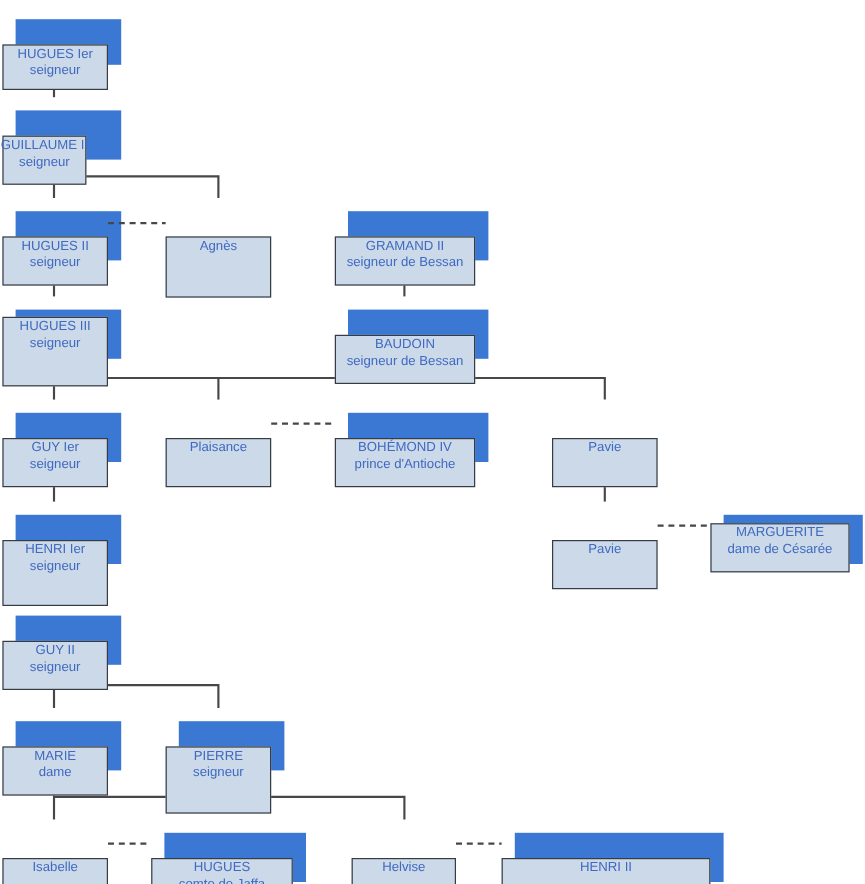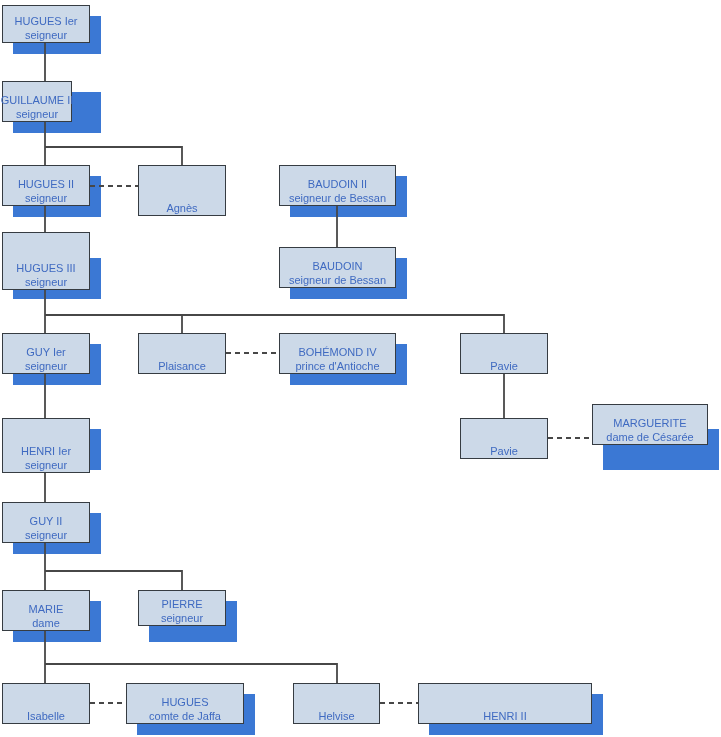--- a/index.html
+++ b/index.html
@@ -29,26 +29,27 @@
     display: block;
   }
   .node {
     position: absolute;
     box-sizing: border-box;
     background: #ccd9e8;
     border: 1.5px solid #363c42;
     display: flex;
     flex-direction: column;
     align-items: center;
-    justify-content: flex-end;
+    justify-content: flex-start;
     text-align: center;
     color: #3f6ac1;
     font-size: 11px;
     line-height: 14px;
     cursor: default;
+    margin-top: 32px;
   }
   .node .nm { display: block; white-space: nowrap; }
   .node .rl { display: block; white-space: nowrap; }
 </style>
 </head>
 <body>
 
 <div class="canvas">
 
   <div class="shadow-layer">
@@ -109,21 +110,21 @@
     <div class="node" style="left:2px;top:165px;width:88px;height:41px">
       <span class="nm">HUGUES II</span>
       <span class="rl">seigneur</span>
     </div>
 
     <div class="node" style="left:138px;top:165px;width:88px;height:51px">
       <span class="nm">Agnès</span>
     </div>
 
     <div class="node" style="left:279px;top:165px;width:117px;height:41px">
-      <span class="nm">BAUDOIN II</span>
+      <span class="nm">GRAMAND II</span>
       <span class="rl">seigneur de Bessan</span>
     </div>
 
     <div class="node" style="left:2px;top:232px;width:88px;height:58px">
       <span class="nm">HUGUES III</span>
       <span class="rl">seigneur</span>
     </div>
 
     <div class="node" style="left:279px;top:247px;width:117px;height:41px">
       <span class="nm">BAUDOIN</span>
@@ -165,21 +166,21 @@
     <div class="node" style="left:2px;top:502px;width:88px;height:41px">
       <span class="nm">GUY II</span>
       <span class="rl">seigneur</span>
     </div>
 
     <div class="node" style="left:2px;top:590px;width:88px;height:41px">
       <span class="nm">MARIE</span>
       <span class="rl">dame</span>
     </div>
 
-    <div class="node" style="left:138px;top:590px;width:88px;height:36px">
+    <div class="node" style="left:138px;top:590px;width:88px;height:56px">
       <span class="nm">PIERRE</span>
       <span class="rl">seigneur</span>
     </div>
 
     <div class="node" style="left:2px;top:683px;width:88px;height:41px">
       <span class="nm">Isabelle</span>
     </div>
 
     <div class="node" style="left:126px;top:683px;width:118px;height:41px">
       <span class="nm">HUGUES</span>

